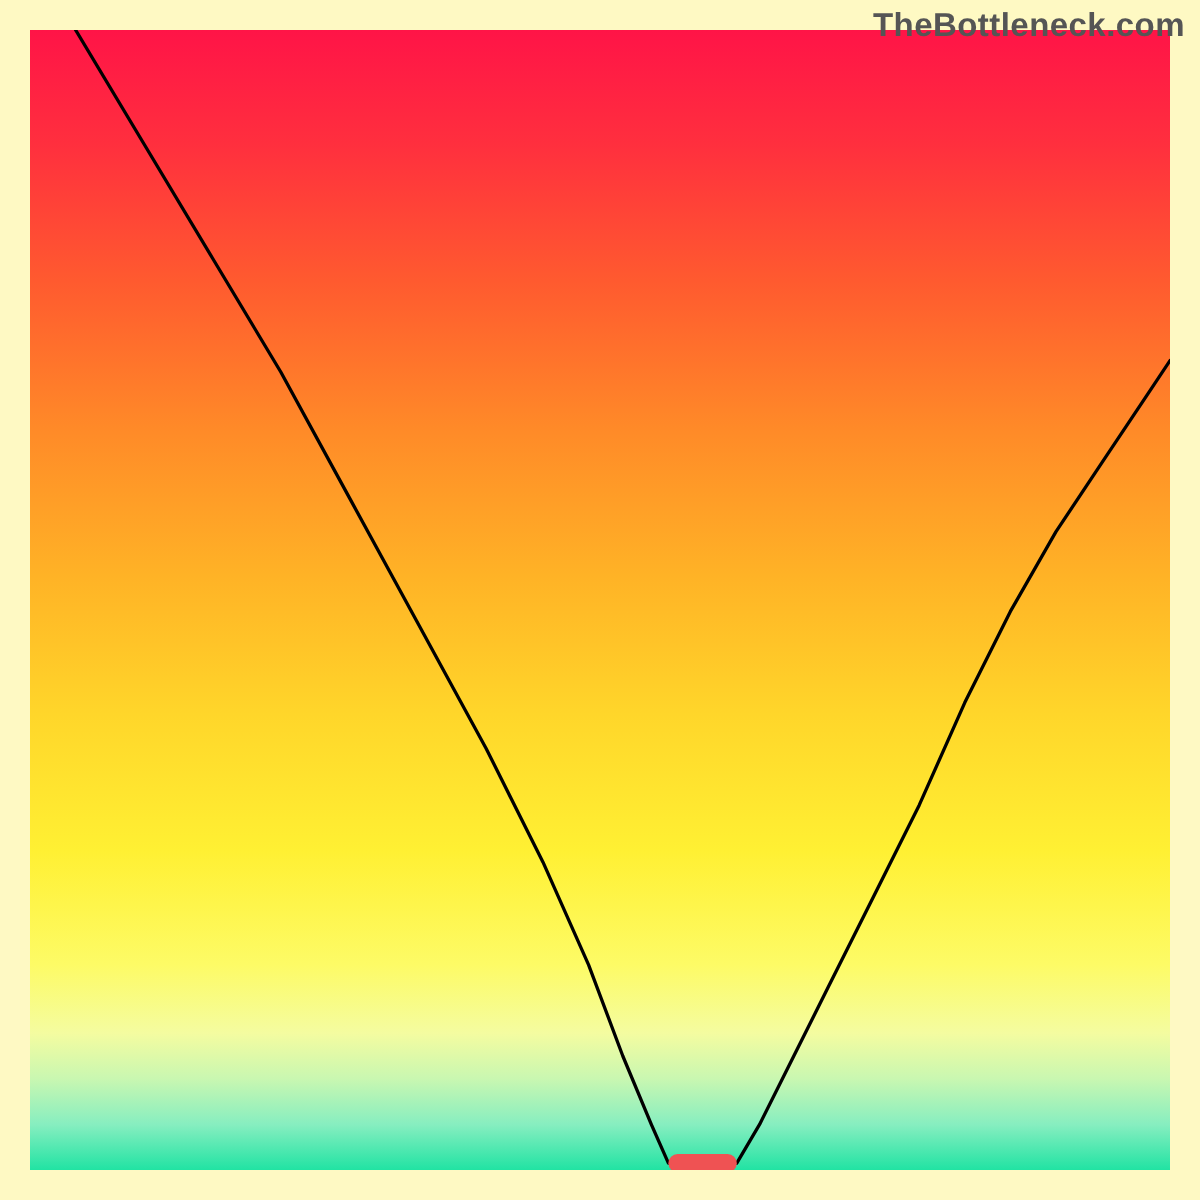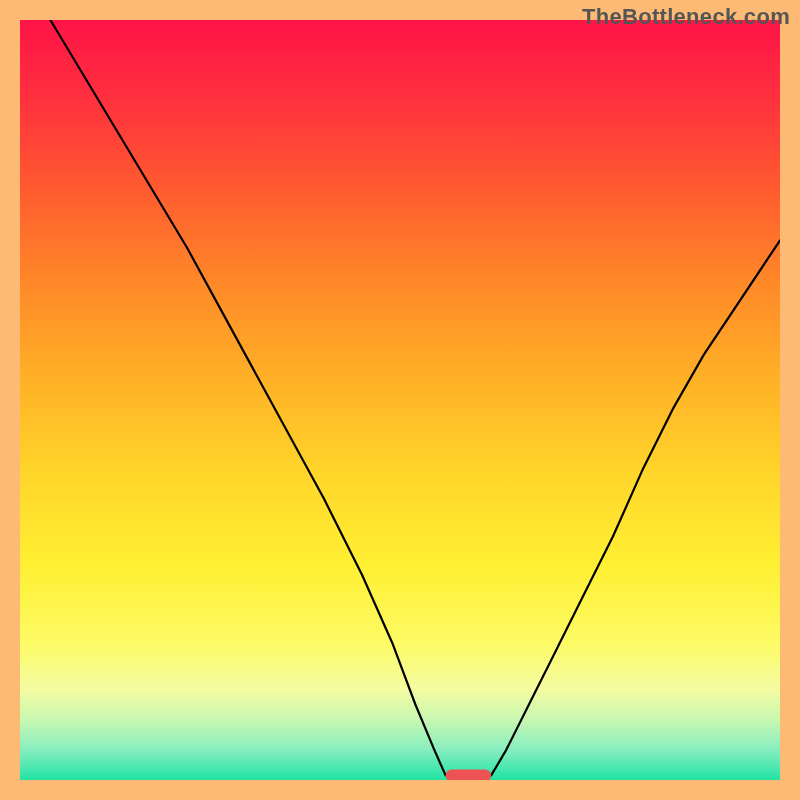--- a/index.html
+++ b/index.html
@@ -7,21 +7,21 @@
     padding: 0;
     width: 800px;
     height: 800px;
     overflow: hidden;
     font-family: Arial, Helvetica, sans-serif;
   }
   .frame {
     position: relative;
     width: 800px;
     height: 800px;
-    background: #fdba74;
+    background: #fef9c3;
   }
   .watermark {
     position: absolute;
     top: 4px;
     right: 10px;
     color: #555;
     font-size: 22px;
     font-weight: 600;
     letter-spacing: 0.3px;
     z-index: 10;

